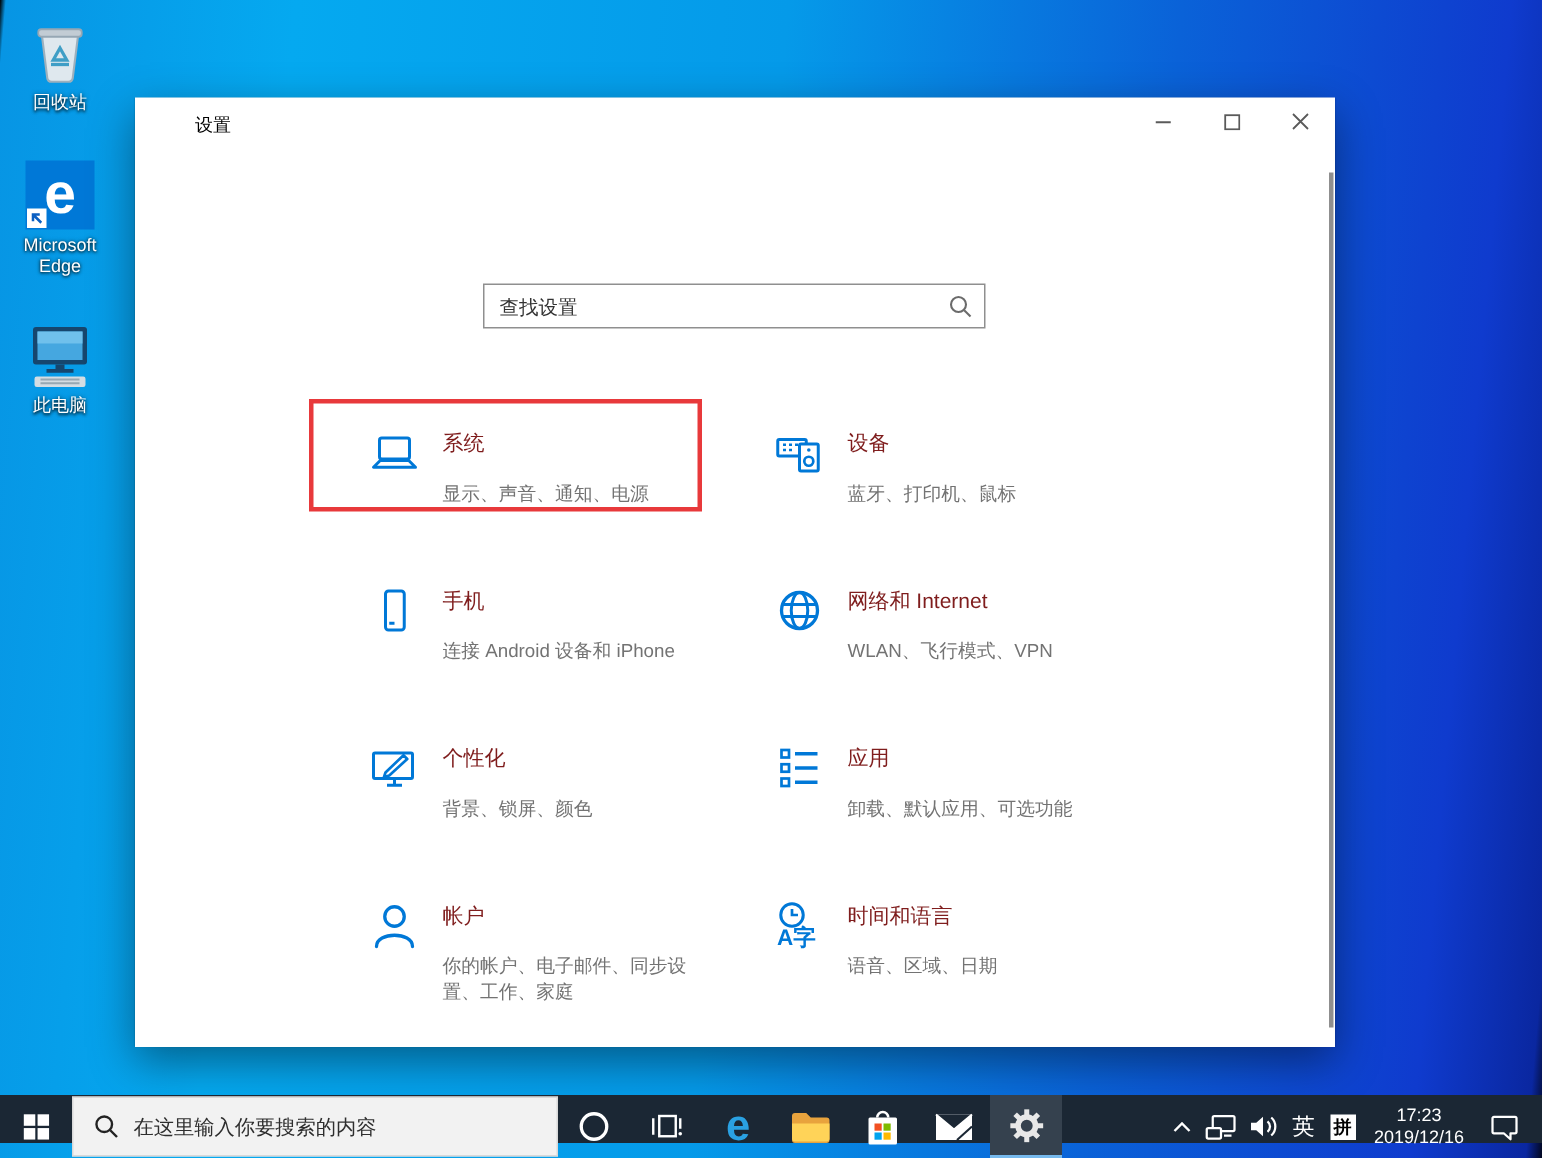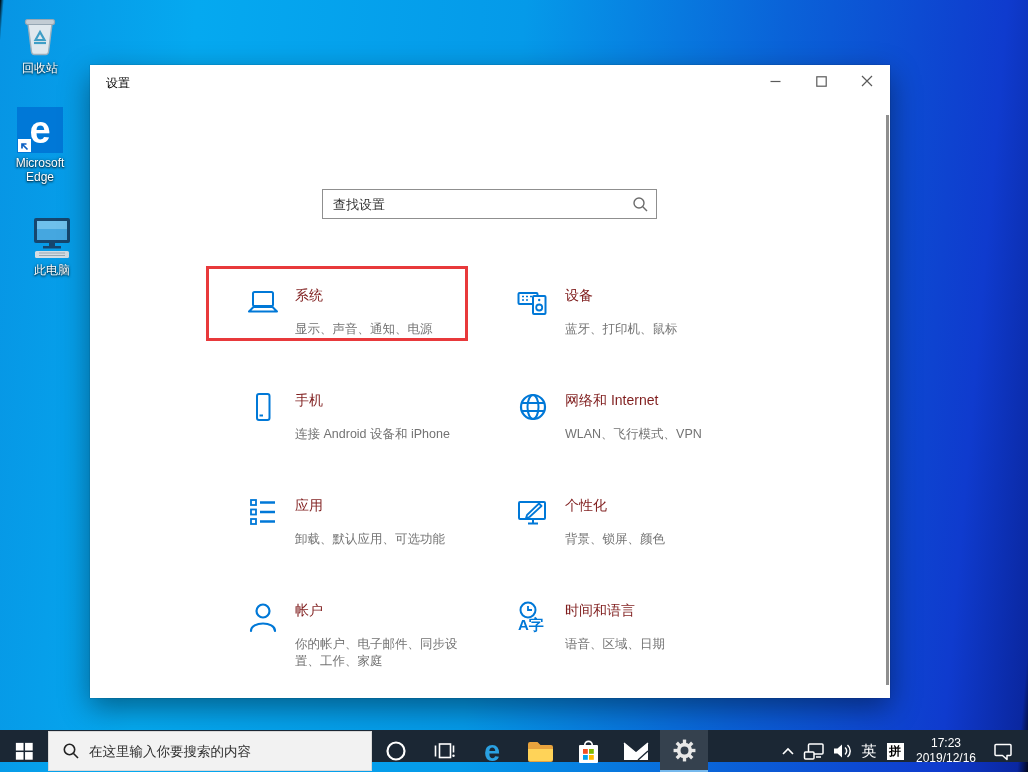--- a/index.html
+++ b/index.html
@@ -15,21 +15,21 @@
   .desk-icon .glyph { display:flex; justify-content:center; align-items:flex-end; height:50px; }
   .desk-label { color:#fff; font-size:12px; line-height:14px; margin-top:3px;
                 text-shadow:0 1px 2px rgba(0,0,0,.85), 0 0 3px rgba(0,0,0,.5); }
   .edge-tile { width:46px; height:46px; background:#0078d7; position:relative;
                display:flex; align-items:center; justify-content:center; }
   .edge-tile .e { color:#fff; font-size:38px; font-weight:700; line-height:40px; }
   .shortcut-overlay { position:absolute; left:1px; bottom:1px; width:13px; height:13px; background:#fff; }
 
   
   .window { position:absolute; left:90px; top:65px; width:800px; height:633px; background:#fff;
-            box-shadow:0 10px 28px rgba(0,0,0,.42), 0 0 1px rgba(0,0,0,.4); }
+            box-shadow:0 10px 28px rgba(0,0,0,.42), 0 0 1px rgba(0,0,0,.4);padding-left:24px; }
   .titlebar { position:relative; height:32px; }
   .win-title { position:absolute; left:16px; top:10px; font-size:12px; color:#000; }
   .controls { position:absolute; right:0; top:0; display:flex; height:32px; }
   .ctl { width:46px; height:32px; display:flex; align-items:center; justify-content:center; }
   .heading { position:absolute; left:0; top:58px; width:100%; text-align:center;
              font-size:27px; font-weight:300; color:#181818; letter-spacing:.5px; }
   .win-search { position:absolute; left:232px; top:124px; width:335px; height:30px;
                 border:1px solid #8f8f8f; background:#fff; }
   .win-search input { width:100%; height:100%; border:none; outline:none; background:transparent;
                       padding:0 30px 0 10px; font-size:13px; color:#222;
@@ -94,21 +94,21 @@
       <span class="shortcut-overlay">
         <svg width="13" height="13" viewBox="0 0 13 13">
           <path d="M9.5 9.5 L4 4 M4 8.5 V4 H8.5" stroke="#0b5fc2" stroke-width="1.7" fill="none"></path>
         </svg>
       </span>
     </div>
   </div>
   <div class="desk-label">Microsoft Edge</div>
 </div>
 
-<div class="desk-icon" style="left:0;top:210px;margin-left:12px;">
+<div class="desk-icon" style="left:0;top:210px;">
   <div class="glyph">
     <svg width="44" height="44" viewBox="0 0 44 44">
       <rect x="4" y="2" width="36" height="25" rx="2" fill="#16466e"></rect>
       <rect x="7" y="5" width="30" height="19" fill="#45a7e0"></rect>
       <rect x="7" y="5" width="30" height="8" fill="#6fc0ec"></rect>
       <rect x="19" y="27" width="6" height="3" fill="#16466e"></rect>
       <rect x="13" y="30" width="18" height="2.5" fill="#16466e"></rect>
       <rect x="5" y="35" width="34" height="7" rx="1.5" fill="#d4dde3"></rect>
       <path d="M9 37 h26 M9 39.5 h26" stroke="#97a8b3" stroke-width="1.2"></path>
     </svg>
@@ -194,40 +194,40 @@
         <path d="M5.5 13 h23 M5.5 21 h23" stroke="#0078d7" stroke-width="2"></path>
       </svg>
       <div class="tile-text">
         <div class="tile-title">网络和 Internet</div>
         <div class="tile-sub">WLAN、飞行模式、VPN</div>
       </div>
     </div>
 
     <div class="tile">
       <svg class="tile-icon" viewBox="0 0 34 34">
+        <rect x="3" y="7" width="26" height="17" rx="1" fill="none" stroke="#0078d7" stroke-width="2"></rect>
+        <path d="M12 28.5 h10 M17 24 v4.5" stroke="#0078d7" stroke-width="2"></path>
+        <path d="M11 20 L23 8.5 l2.5 2.5 L13.5 22 l-3.5 1 z" fill="#fff" stroke="#0078d7" stroke-width="1.8" stroke-linejoin="round"></path>
+      </svg>
+      <div class="tile-text">
+        <div class="tile-title">个性化</div>
+        <div class="tile-sub">背景、锁屏、颜色</div>
+      </div>
+    </div>
+
+    <div class="tile">
+      <svg class="tile-icon" viewBox="0 0 34 34">
         <rect x="5" y="5" width="5" height="5" fill="none" stroke="#0078d7" stroke-width="1.8"></rect>
         <rect x="5" y="14.5" width="5" height="5" fill="none" stroke="#0078d7" stroke-width="1.8"></rect>
         <rect x="5" y="24" width="5" height="5" fill="none" stroke="#0078d7" stroke-width="1.8"></rect>
         <path d="M14 7.5 h15 M14 17 h15 M14 26.5 h15" stroke="#0078d7" stroke-width="2.4"></path>
       </svg>
       <div class="tile-text">
         <div class="tile-title">应用</div>
         <div class="tile-sub">卸载、默认应用、可选功能</div>
-      </div>
-    </div>
-
-    <div class="tile">
-      <svg class="tile-icon" viewBox="0 0 34 34">
-        <rect x="3" y="7" width="26" height="17" rx="1" fill="none" stroke="#0078d7" stroke-width="2"></rect>
-        <path d="M12 28.5 h10 M17 24 v4.5" stroke="#0078d7" stroke-width="2"></path>
-        <path d="M11 20 L23 8.5 l2.5 2.5 L13.5 22 l-3.5 1 z" fill="#fff" stroke="#0078d7" stroke-width="1.8" stroke-linejoin="round"></path>
-      </svg>
-      <div class="tile-text">
-        <div class="tile-title">个性化</div>
-        <div class="tile-sub">背景、锁屏、颜色</div>
       </div>
     </div>
 
     <div class="tile">
       <svg class="tile-icon" viewBox="0 0 34 34">
         <circle cx="17" cy="11" r="6.5" fill="none" stroke="#0078d7" stroke-width="2.2"></circle>
         <path d="M5 31 c0 -10 24 -10 24 0" fill="none" stroke="#0078d7" stroke-width="2.2" stroke-linecap="round"></path>
       </svg>
       <div class="tile-text">
         <div class="tile-title">帐户</div>

